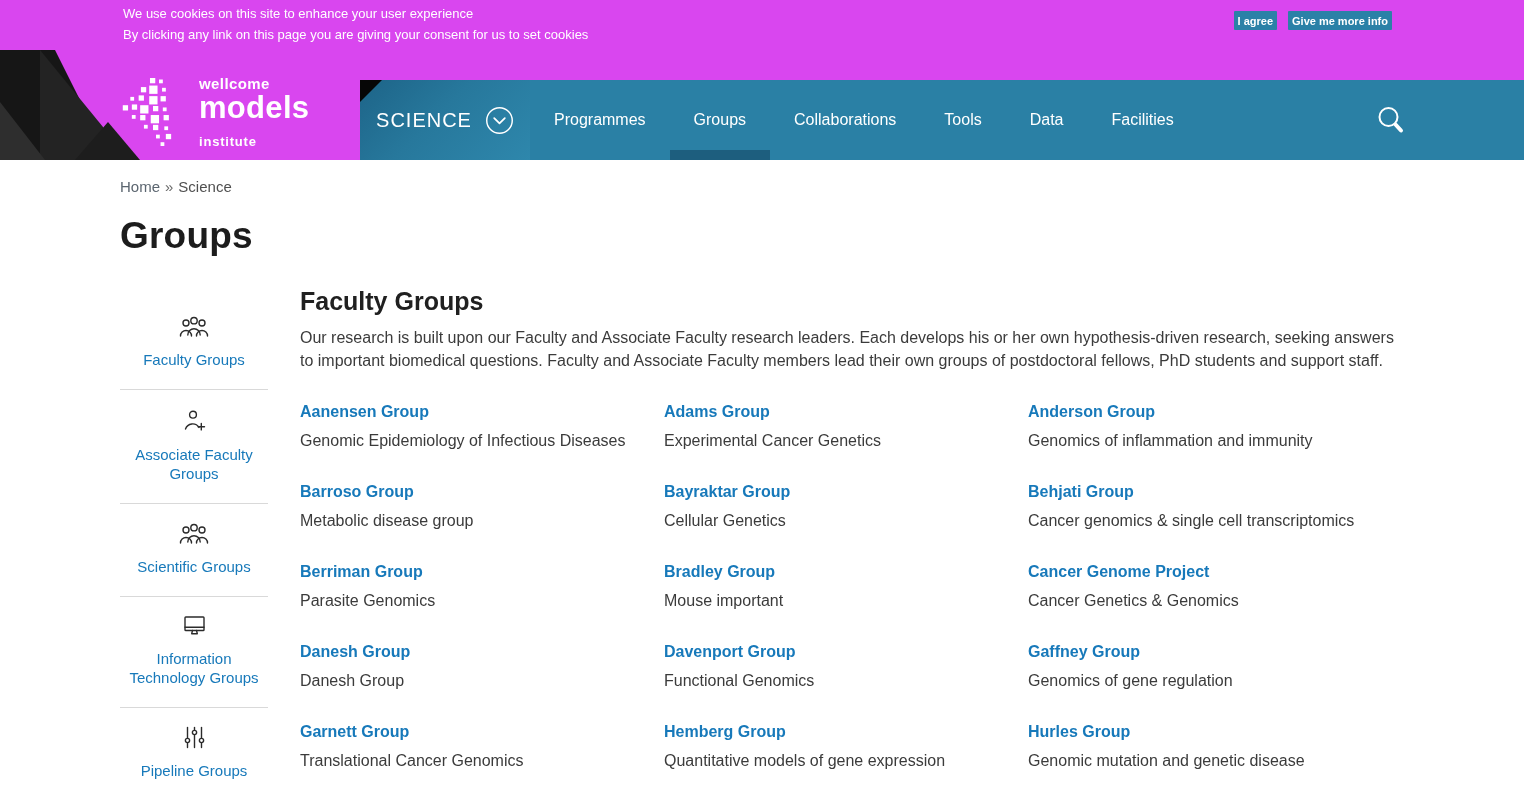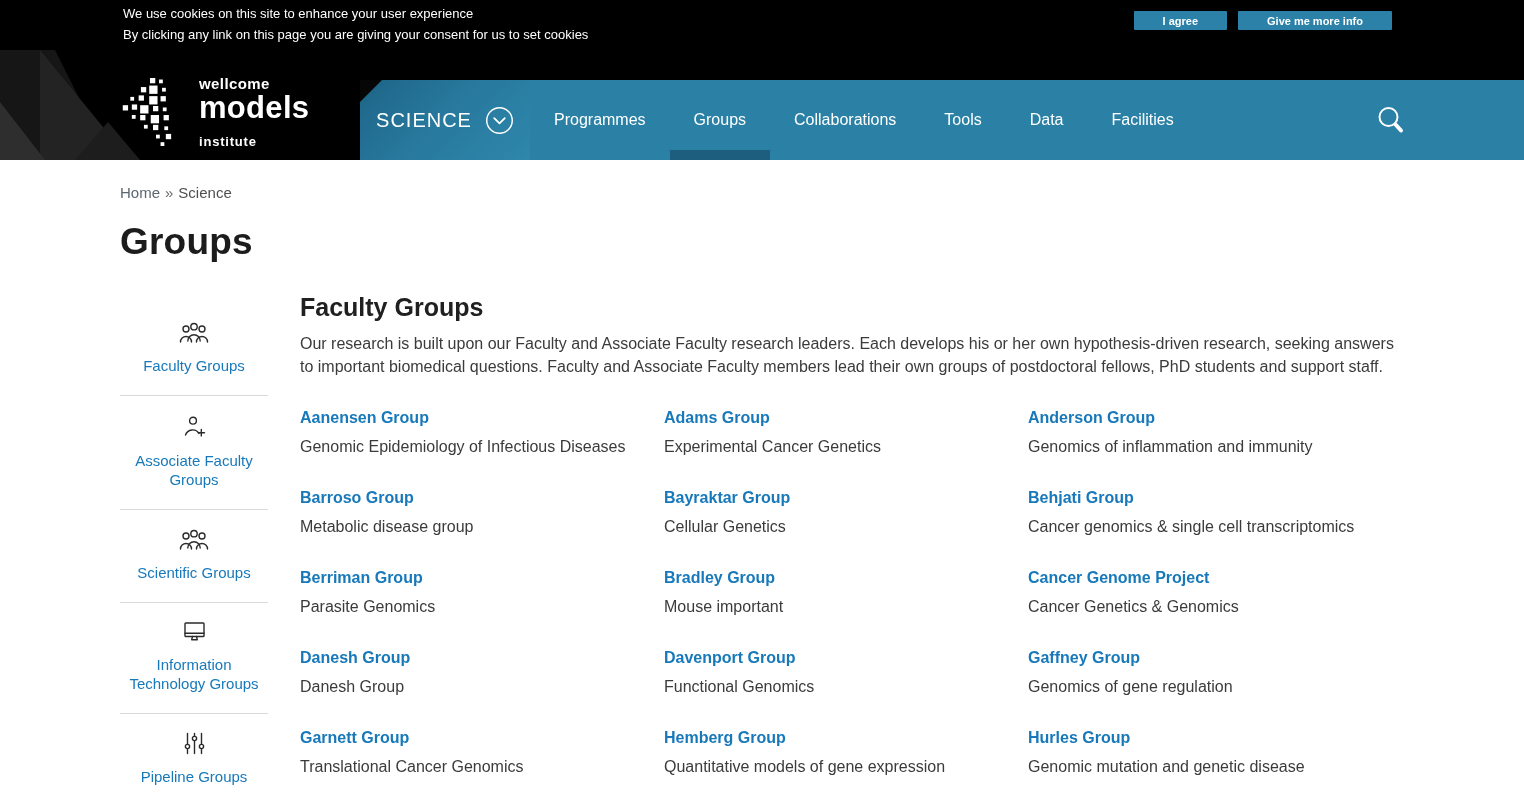--- a/index.html
+++ b/index.html
@@ -1,27 +1,27 @@
 <!DOCTYPE html>
 <html><head>
 <meta charset="utf-8">
 <style>
   * { box-sizing: border-box; margin: 0; padding: 0; }
   html, body { width: 1524px; height: 798px; overflow: hidden; background: #fff;
     font-family: "Liberation Sans", sans-serif; }
 
   
-  .header { position: relative; height: 160px; background: #000000; }
+  .header { position: relative; height: 160px; background: #d946ef; }
 
   .cookie-banner { position: absolute; top: 0; left: 0; right: 0; height: 47px; color: #fff; }
   .cookie-line1 { position: absolute; top: 6px; left: 123px; font-size: 13px; }
   .cookie-line2 { position: absolute; top: 27px; left: 123px; font-size: 13px; }
   .cookie-buttons { position: absolute; top: 11px; right: 132px; display: flex; gap: 11px; }
   .cookie-btn { background: #2b81a7; color: #fff; border: none; font-size: 11px; font-weight: bold;
-    padding: 0 29px; height: 19px; font-family: "Liberation Sans", sans-serif; border-radius: 1px; cursor: pointer; }
+    padding: 0 4px; height: 19px; font-family: "Liberation Sans", sans-serif; border-radius: 1px; cursor: pointer; }
 
   .header-deco { position: absolute; left: 0; top: 47px; width: 360px; height: 113px; overflow: hidden; }
 
   .logo { position: absolute; left: 120px; top: 76px; display: flex; align-items: center; gap: 13px;
     text-decoration: none; cursor: pointer; }
   .logo-text { color: #fff; line-height: 1; }
   .logo-wellcome { display: block; font-size: 15px; font-weight: bold; letter-spacing: 0.4px; }
   .logo-sanger { display: block; font-size: 31px; font-weight: bold; letter-spacing: 0.3px; margin-top: 1px; }
   .logo-institute { display: block; font-size: 13px; font-weight: bold; letter-spacing: 0.8px; margin-top: 12px; }
 
@@ -37,21 +37,21 @@
   .nav-items { display: flex; gap: 48px; margin-left: 24px; align-items: stretch; }
   .nav-item { display: flex; align-items: center; color: #fff; font-size: 16px;
     text-decoration: none; position: relative; cursor: pointer; white-space: nowrap; }
   .nav-item.active::after { content: ""; position: absolute; left: -24px; right: -24px;
     bottom: 0; height: 10px; background: #1d5e7e; }
   .search-btn { margin-left: auto; margin-right: 118px; display: flex; align-items: center;
     background: none; border: none; cursor: pointer; }
 
   
   .content { padding: 0 120px; }
-  .breadcrumb { margin-top: 24px; font-size: 15px; color: #4f4f4f; }
+  .breadcrumb { margin-top: 18px; font-size: 15px; color: #4f4f4f; }
   .crumb-home { color: #5c6670; text-decoration: none; cursor: pointer; }
   .crumb-sep { margin: 0 5px; color: #6b6b6b; }
   .crumb-current { color: #4f4f4f; text-decoration: none; }
   .page-title { margin-top: 20px; font-size: 37px; font-weight: bold; color: #1c1c1c; letter-spacing: 0.2px; }
 
   .content-row { display: flex; margin-top: 28px; align-items: flex-start; }
 
   
   .sidebar { width: 148px; flex: 0 0 148px; padding-top: 12px; }
   .side-item { display: block; text-align: center; padding: 18px 0 20px; text-decoration: none;

